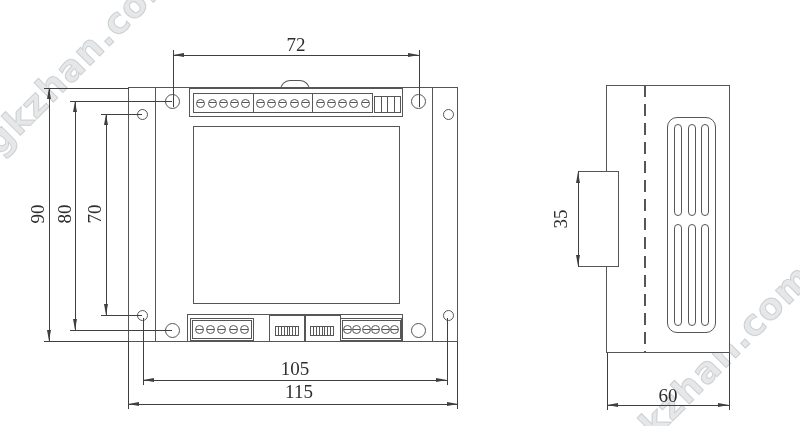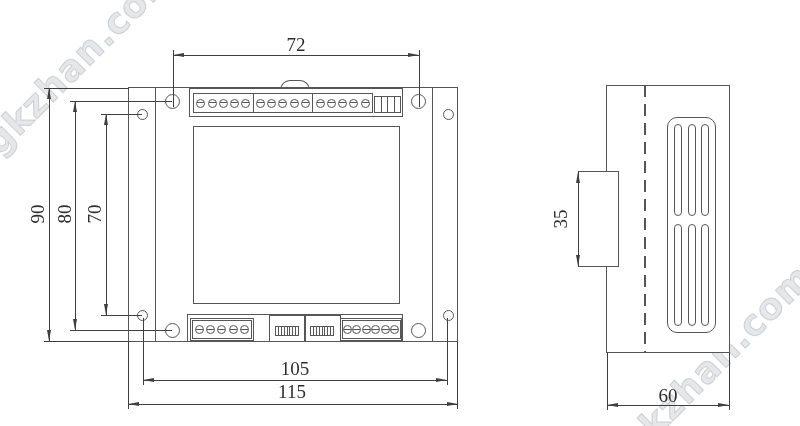--- a/index.html
+++ b/index.html
@@ -205,21 +205,21 @@
     <div class="abs dim-h" style="left:143px;top:380px;width:304px;"></div>
     <div class="ar ar-l" style="left:143px;top:377.5px;"></div>
     <div class="ar ar-r" style="left:436px;top:377.5px;"></div>
     <div class="dim-label" style="left:295px;top:369px;">105</div>
 
     <div class="abs ext-v" style="left:128px;top:342px;height:67px;"></div>
     <div class="abs ext-v" style="left:457px;top:342px;height:67px;"></div>
     <div class="abs dim-h" style="left:128px;top:404px;width:330px;"></div>
     <div class="ar ar-l" style="left:128px;top:401.5px;"></div>
     <div class="ar ar-r" style="left:447px;top:401.5px;"></div>
-    <div class="dim-label" style="left:292px;top:392px;">115</div>
+    <div class="dim-label" style="left:299px;top:392px;">115</div>
 
     <div class="abs dim-v" style="left:578px;top:171px;height:96px;z-index:3;"></div>
     <div class="ar ar-u" style="left:575.5px;top:172px;z-index:3;"></div>
     <div class="ar ar-d" style="left:575.5px;top:255px;z-index:3;"></div>
     <div class="dim-label rot" style="left:561px;top:219px;">35</div>
 
     <div class="abs ext-v" style="left:607px;top:353px;height:57px;"></div>
     <div class="abs ext-v" style="left:729px;top:353px;height:57px;"></div>
     <div class="abs dim-h" style="left:607px;top:405px;width:122px;"></div>
     <div class="ar ar-l" style="left:607px;top:402.5px;"></div>

